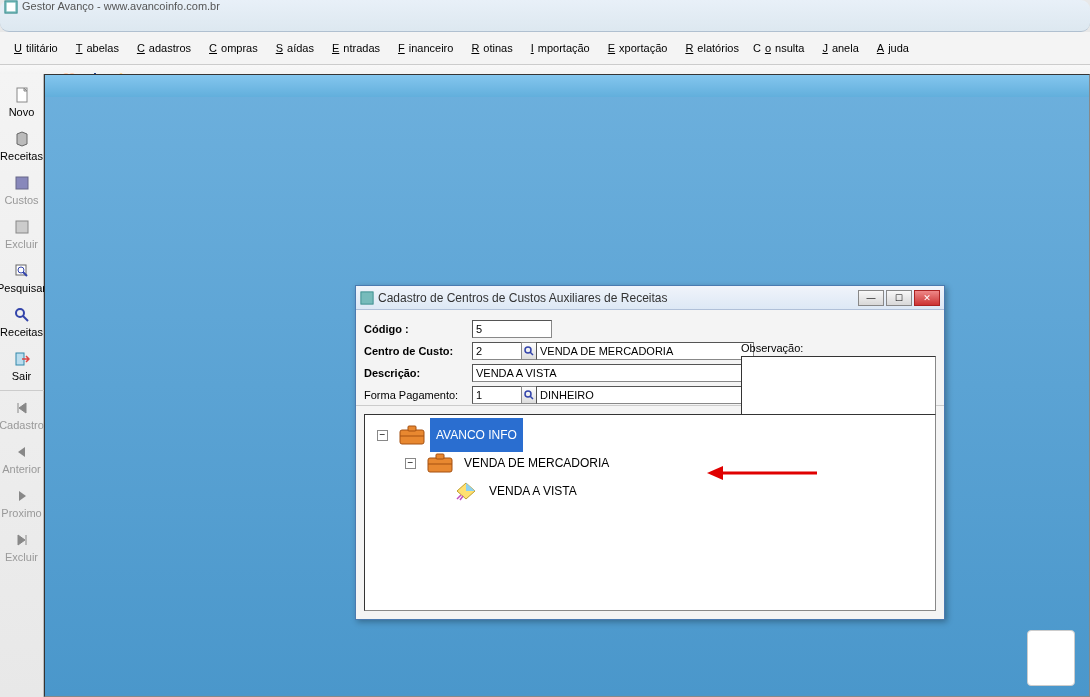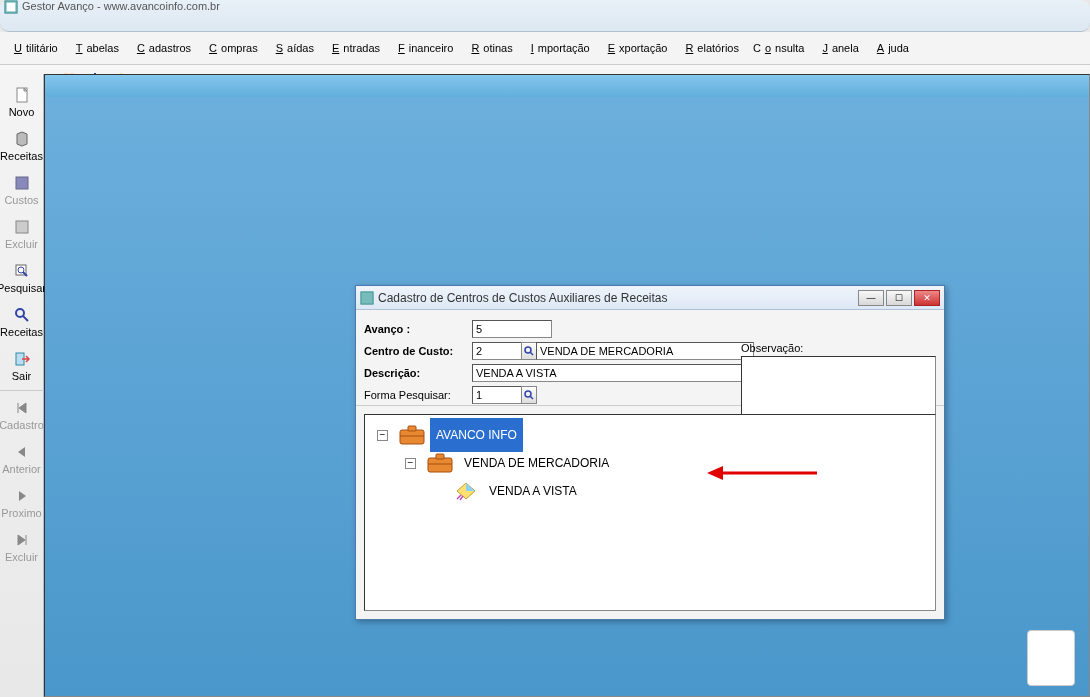--- a/index.html
+++ b/index.html
@@ -368,50 +368,51 @@
         <span class="child-title-text">Cadastro de Centros de Custos Auxiliares de Receitas</span>
         <div class="win-btns">
           <div class="win-btn">—</div>
           <div class="win-btn">☐</div>
           <div class="win-btn win-close">✕</div>
         </div>
       </div>
 
       <div class="child-form" style="position:relative;height:96px;">
         <div class="form-row">
-          <div class="form-label">Avanço :</div>
+          <div class="form-label">Código :</div>
           <input class="num-input" style="width: 80px;" value="5">
         </div>
         <div class="form-row">
           <div class="form-label">Centro de Custo:</div>
           <div class="field-group">
             <input class="num-input" value="2" style="">
             <div class="lookup-btn">
               <svg width="10" height="10" viewBox="0 0 10 10">
                   <circle cx="4" cy="4" r="3" fill="none" stroke="#34a" stroke-width="1.5"></circle>
                   <line x1="6" y1="6" x2="9" y2="9" stroke="#34a" stroke-width="1.5"></line>
                 </svg>
             </div>
             <input class="text-input" style="width: 218px;" value="VENDA DE MERCADORIA">
           </div>
         </div>
         <div class="form-row">
           <div class="form-label">Descrição:</div>
           <input class="text-input" style="width: 285px; margin-left: 0px;" value="VENDA A VISTA">
         </div>
         <div class="form-row">
-          <div class="form-label nb">Forma Pesquisar:</div>
+          <div class="form-label nb">Forma Pagamento:</div>
           <div class="field-group">
             <input class="num-input" value="1" style="">
             <div class="lookup-btn">
               <svg width="10" height="10" viewBox="0 0 10 10">
                   <circle cx="4" cy="4" r="3" fill="none" stroke="#34a" stroke-width="1.5"></circle>
                   <line x1="6" y1="6" x2="9" y2="9" stroke="#34a" stroke-width="1.5"></line>
                 </svg>
             </div>
+            <input class="text-input" style="width: 218px;" value="DINHEIRO">
           </div>
         </div>
 
         <div class="obs-area">
           <div class="obs-label">Observação:</div>
           <textarea class="obs-text" style=""></textarea>
         </div>
       </div>
 
       <div class="tree-area">

